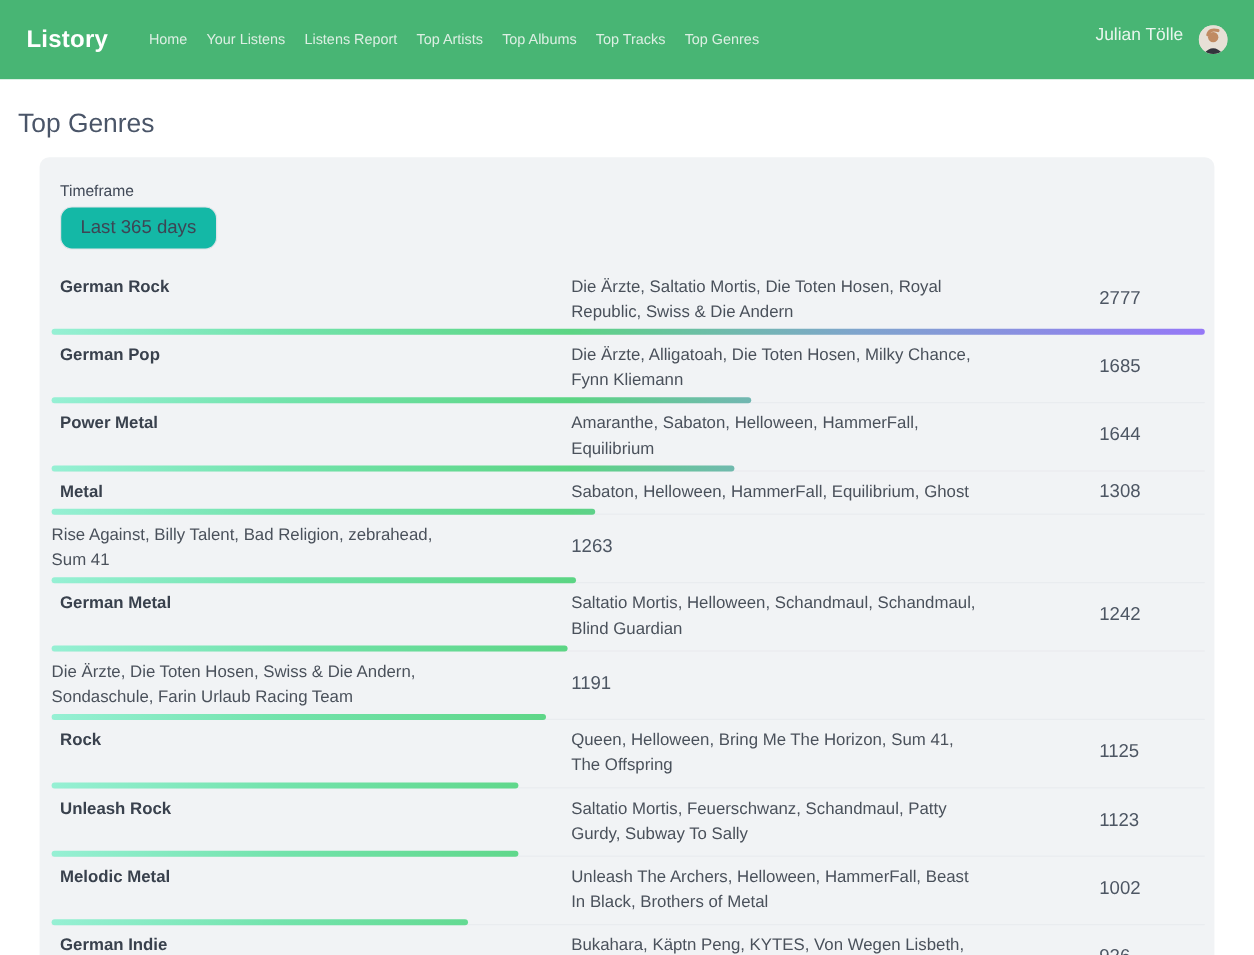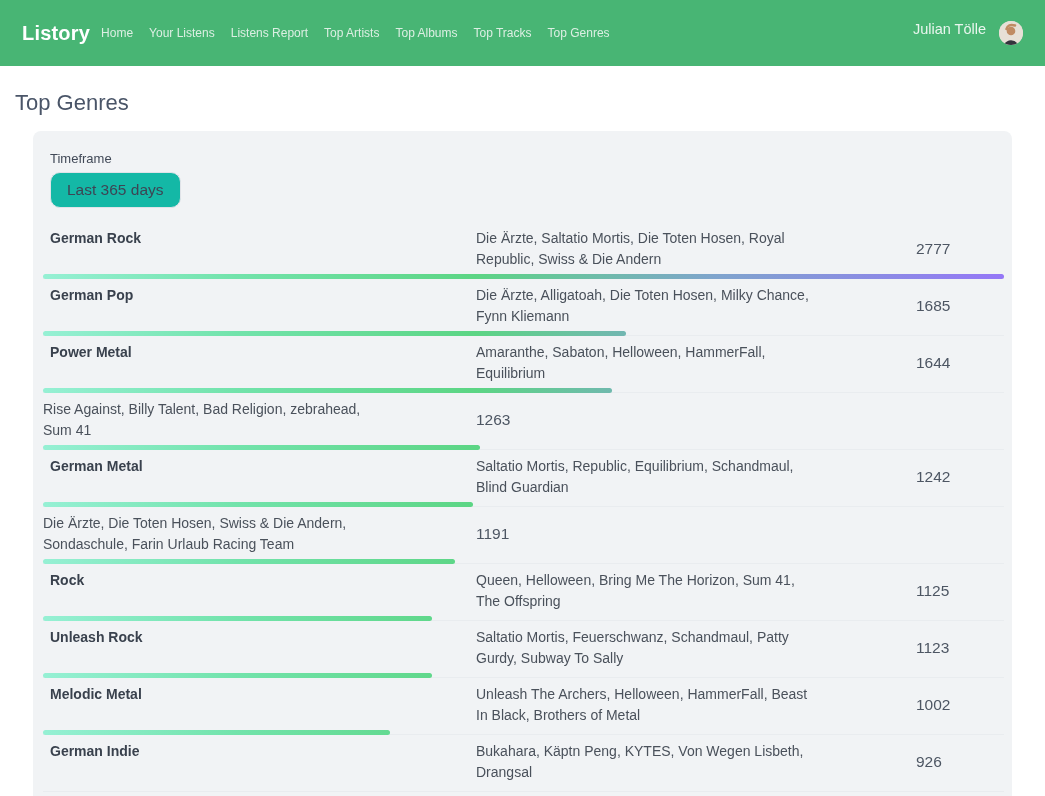--- a/index.html
+++ b/index.html
@@ -3,21 +3,21 @@
 <meta charset="utf-8">
 <style>
   * { margin: 0; padding: 0; box-sizing: border-box; }
   html, body { width: 1045px; height: 796px; overflow: hidden; background: #ffffff;
     font-family: "Liberation Sans", sans-serif; }
 
   
   .header { height: 66px; background: #48b574; display: flex; align-items: center;
     padding: 0 22px; }
   .brand { color: #ffffff; font-size: 20px; font-weight: bold; letter-spacing: 0.2px;
-    margin-right: 11px; cursor: pointer; }
+    margin-right: 34px; cursor: pointer; }
   .nav { display: flex; align-items: center; gap: 16px; }
   .nav-item { color: #dcefe3; font-size: 12px; cursor: pointer; white-space: nowrap; }
   .header-spacer { flex: 1; }
   .user { display: flex; gap: 13px; }
   .user-name { color: #e9f6ee; font-size: 14.5px; }
   .avatar { width: 24px; height: 24px; border-radius: 50%; background: #e7e0d6;
     overflow: hidden; flex: 0 0 auto; cursor: pointer; }
   .avatar svg { display: block; width: 100%; height: 100%; }
 
   
@@ -106,30 +106,36 @@
         <div class="g-bar" style="width: 60.677%; background-size: 164.807% 100%;"></div>
       </div>
 
       <div class="row">
         <div class="g-name">Power Metal</div>
         <div class="g-artists">Amaranthe, Sabaton, Helloween, HammerFall, Equilibrium</div>
         <div class="g-count">1644</div>
         <div class="g-bar" style="width: 59.2006%; background-size: 168.917% 100%;"></div>
       </div>
 
+      <div class="row">
+        <div class="g-name">Metal</div>
+        <div class="g-artists">Sabaton, Helloween, HammerFall, Equilibrium, Ghost</div>
+        <div class="g-count">1308</div>
+        <div class="g-bar" style="width: 47.1012%; background-size: 212.309% 100%;"></div>
+      </div>
 
       <div class="row">
         <div class="g-artists">Rise Against, Billy Talent, Bad Religion, zebrahead, Sum 41</div>
         <div class="g-count">1263</div>
         <div class="g-bar" style="width: 45.4807%; background-size: 219.873% 100%;"></div>
       </div>
 
       <div class="row">
         <div class="g-name">German Metal</div>
-        <div class="g-artists">Saltatio Mortis, Republic, Equilibrium, Schandmaul, Blind Guardian</div>
+        <div class="g-artists">Saltatio Mortis, Helloween, Schandmaul, Schandmaul, Blind Guardian</div>
         <div class="g-count">1242</div>
         <div class="g-bar" style="width: 44.7245%; background-size: 223.591% 100%;"></div>
       </div>
 
       <div class="row">
         <div class="g-artists">Die Ärzte, Die Toten Hosen, Swiss &amp; Die Andern, Sondaschule, Farin Urlaub Racing Team</div>
         <div class="g-count">1191</div>
         <div class="g-bar" style="width: 42.888%; background-size: 233.165% 100%;"></div>
       </div>
 

